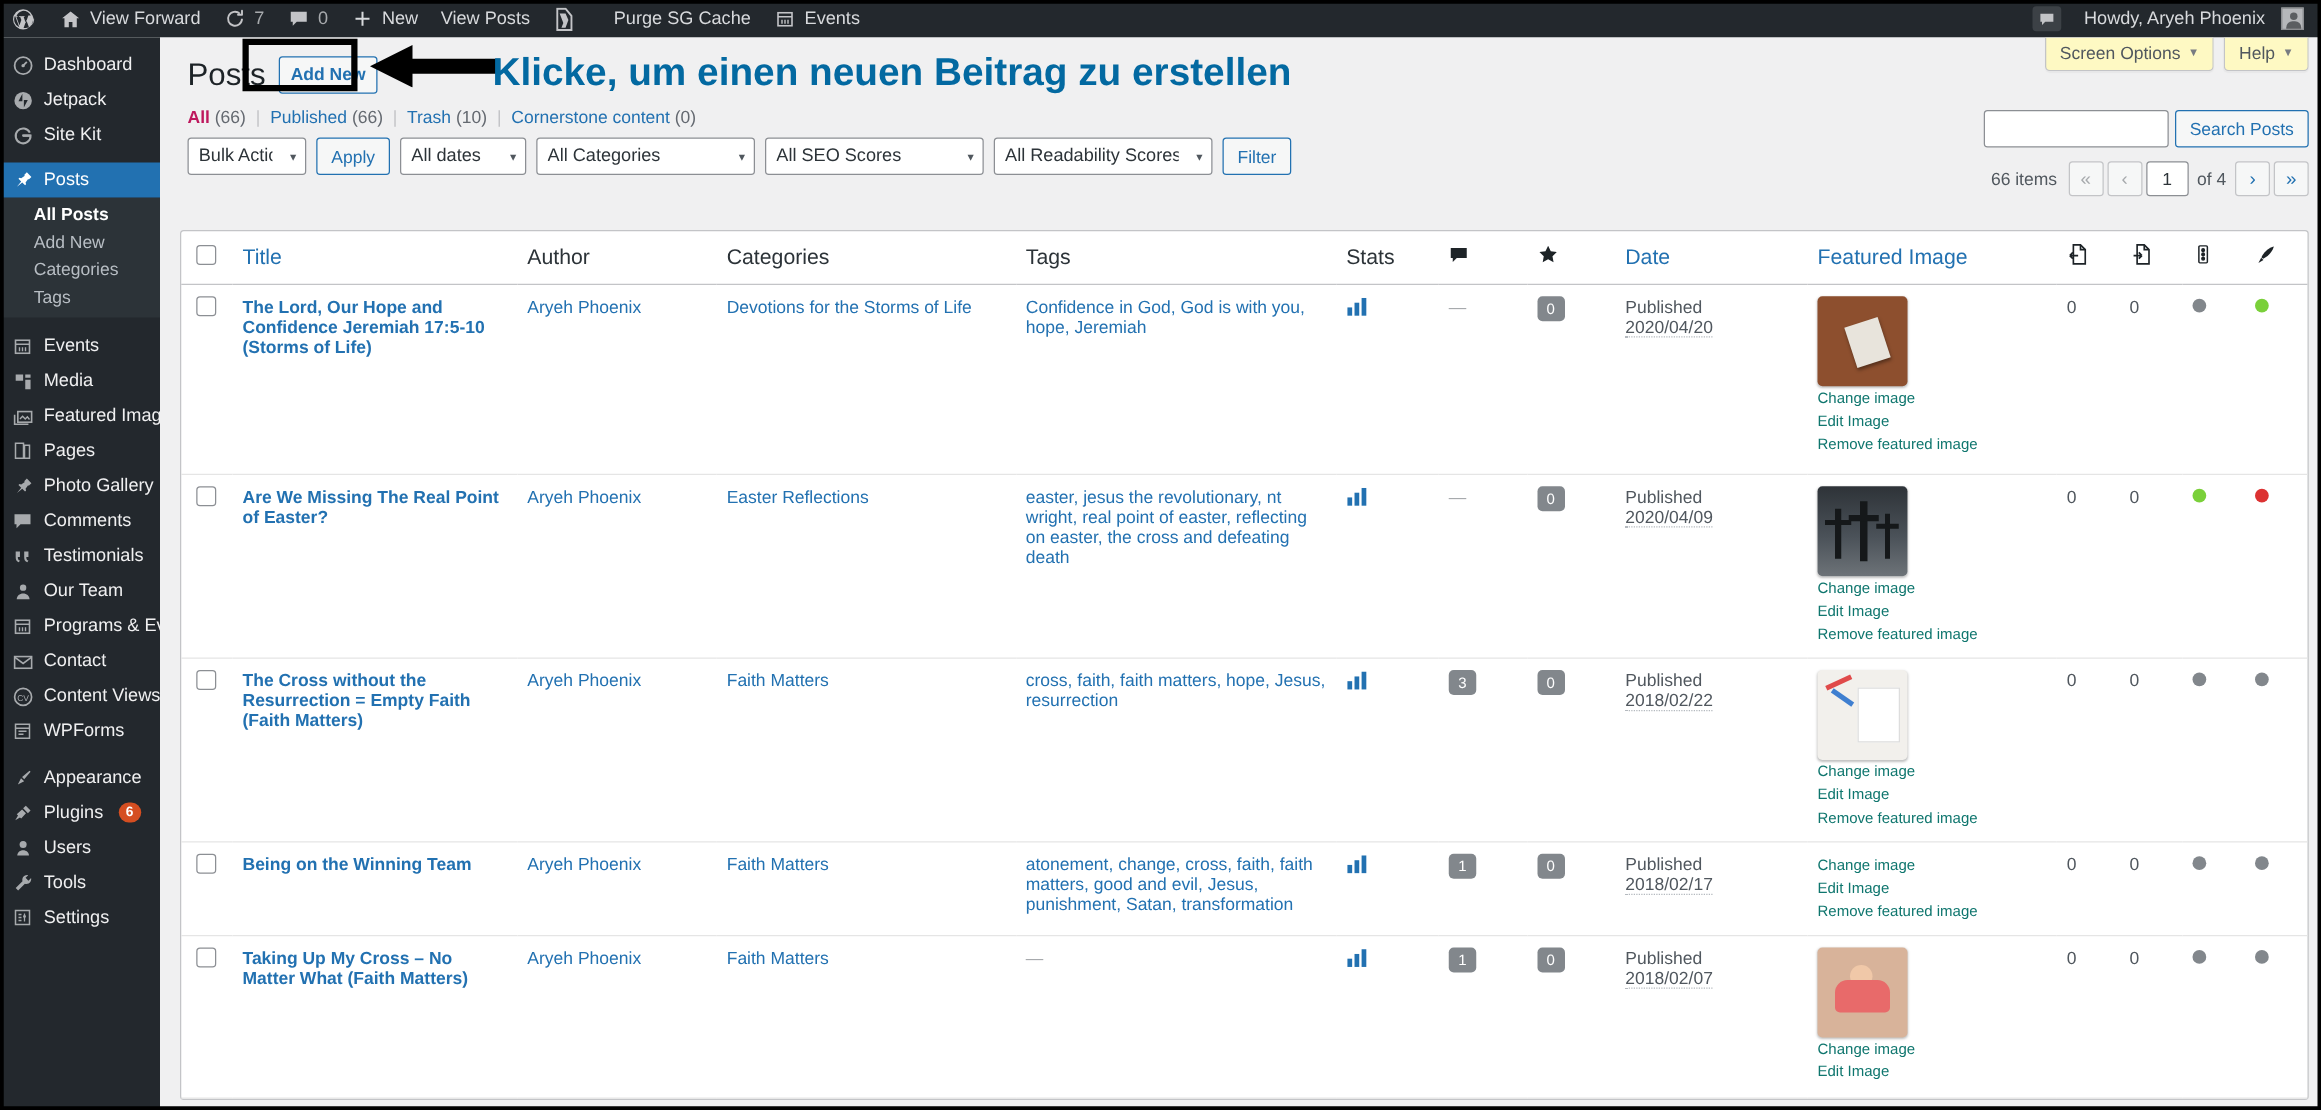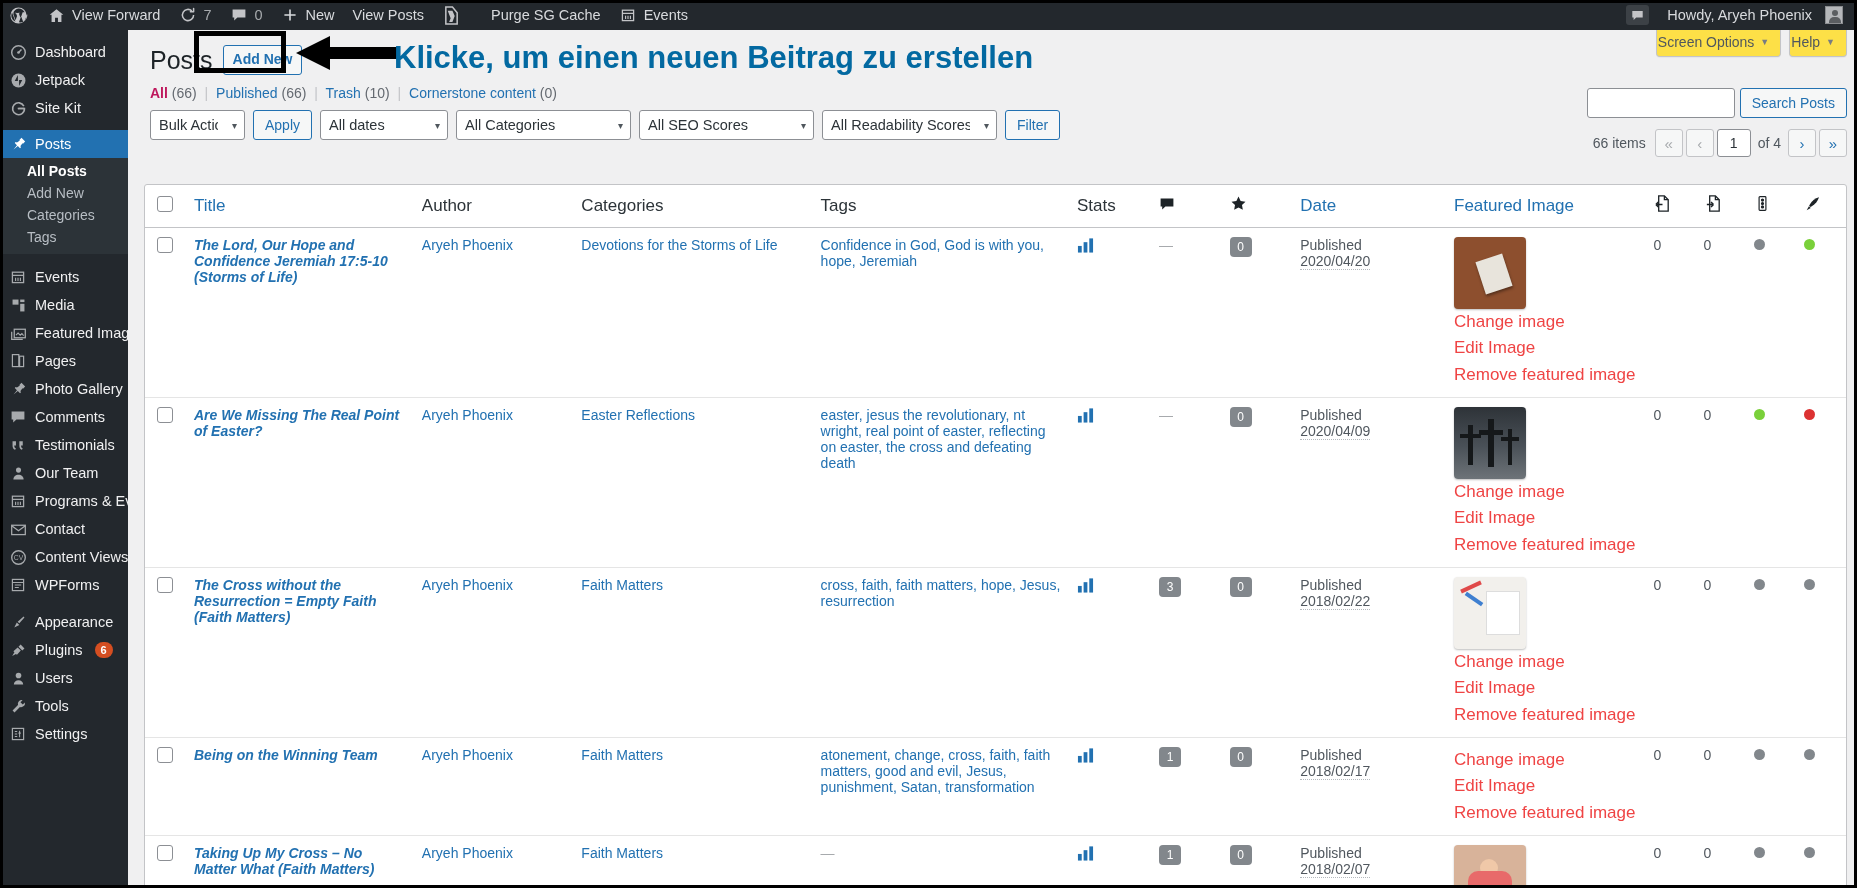--- a/index.html
+++ b/index.html
@@ -75,22 +75,22 @@
 
   
   #main {
     position:absolute; top:30px; left:128px; width:1729px; height:858px;
     background:#f0f0f1; overflow:hidden;
   }
   .screen-meta {
     position:absolute; right:10px; top:0px; display:flex; gap:8px;
   }
   .meta-btn {
-    background:#fde047; border:1px solid #c3c4c7; border-top:none;
-    border-radius:0 0 4px 4px; padding:4px 11px 6px 1px;
+    background:#fef9c3; border:1px solid #c3c4c7; border-top:none;
+    border-radius:0 0 4px 4px; padding:4px 11px 6px 11px;
     font-size:14px; color:#50575e; display:flex; align-items:center; gap:6px;
     box-shadow:0 1px 1px rgba(0,0,0,.04);
   }
   .caret { font-size:9px; color:#787c82; }
 
   .page-head { padding:14px 0 0 22px; display:flex; align-items:center; gap:10px; }
   .page-title { font-size:25px; font-weight:400; color:#1d2327; line-height:1.3; }
   .add-new-btn {
     border:1px solid #2271b1; color:#2271b1; background:#f6f7f7;
     border-radius:3px; padding:2px 9px; font-size:14px; font-weight:bold;
@@ -156,37 +156,37 @@
   .wp-table thead th a, .col-link { color:#2271b1; text-decoration:none; }
   .wp-table td {
     padding:9px 8px; vertical-align:top; font-size:14px;
     border-bottom:1px solid #e5e5e5; color:#50575e;
   }
   .cb-col { width:34px; padding-left:12px !important; }
   .wp-cb {
     width:16px; height:16px; border:1px solid #8c8f94; border-radius:3px;
     background:#fff; display:inline-block;
   }
-  .post-title a { color:#2271b1; font-weight:bold; text-decoration:none;font-style:italic; }
+  .post-title a { color:#2271b1; font-weight:bold; text-decoration:none; }
   .cell-link { color:#2271b1; text-decoration:none; }
   .dash { color:#a7aaad; }
   .count-chip {
     display:inline-flex; align-items:center; justify-content:center;
     min-width:22px; height:20px; border-radius:4px; background:#82878c;
     color:#fff; font-size:12px; padding:0 5px;
   }
   .stats-icon { color:#2271b1; display:inline-block; }
   .date-cell .status { display:block; color:#50575e; }
   .date-cell .dt { display:block; border-bottom:1px dotted #b4b9be; width:fit-content; }
   .thumb {
     width:72px; height:72px; border-radius:4px; overflow:hidden;
     box-shadow:0 1px 2px rgba(0,0,0,.25); background:#ccc; display:block;
   }
   .thumb-links { margin-top:7px; line-height:1.55; }
-  .thumb-links a { display:block; color:#ef4444; text-decoration:none; font-size:17px; }
+  .thumb-links a { display:block; color:#0f766e; text-decoration:none; font-size:12px; }
   .dot { width:11px; height:11px; border-radius:50%; display:inline-block; }
   .num-col { color:#50575e; font-size:14px; }
 
   
   .th1 { background:#8d4f2e; position:relative; }
   .th1:after{content:"";position:absolute;left:26px;top:20px;width:28px;height:34px;
              background:#e8e4dc;transform:rotate(-18deg);box-shadow:0 2px 3px rgba(0,0,0,.4);}
   .th2 { background:linear-gradient(#2e3338 0%,#4a5158 55%,#6d7378 100%); position:relative; }
   .th2:before{content:"";position:absolute;left:14px;top:18px;width:5px;height:40px;background:#15181a;}
   .th2:after{content:"";position:absolute;left:6px;top:27px;width:21px;height:4px;background:#15181a;}
@@ -562,21 +562,21 @@
 
   <div class="tablenav">
     <span class="sel-wrap">
       <select class="wp-select" style="width:95px">
         <option>Bulk Actions</option>
       </select>
       <span class="chev">▾</span>
     </span>
     <button class="wp-btn">Apply</button>
     <span class="sel-wrap">
-      <select class="wp-select" style="width:128px">
+      <select class="wp-select" style="width:101px">
         <option>All dates</option>
       </select>
       <span class="chev">▾</span>
     </span>
     <span class="sel-wrap">
       <select class="wp-select" style="width:175px">
         <option>All Categories</option>
       </select>
       <span class="chev">▾</span>
     </span>

